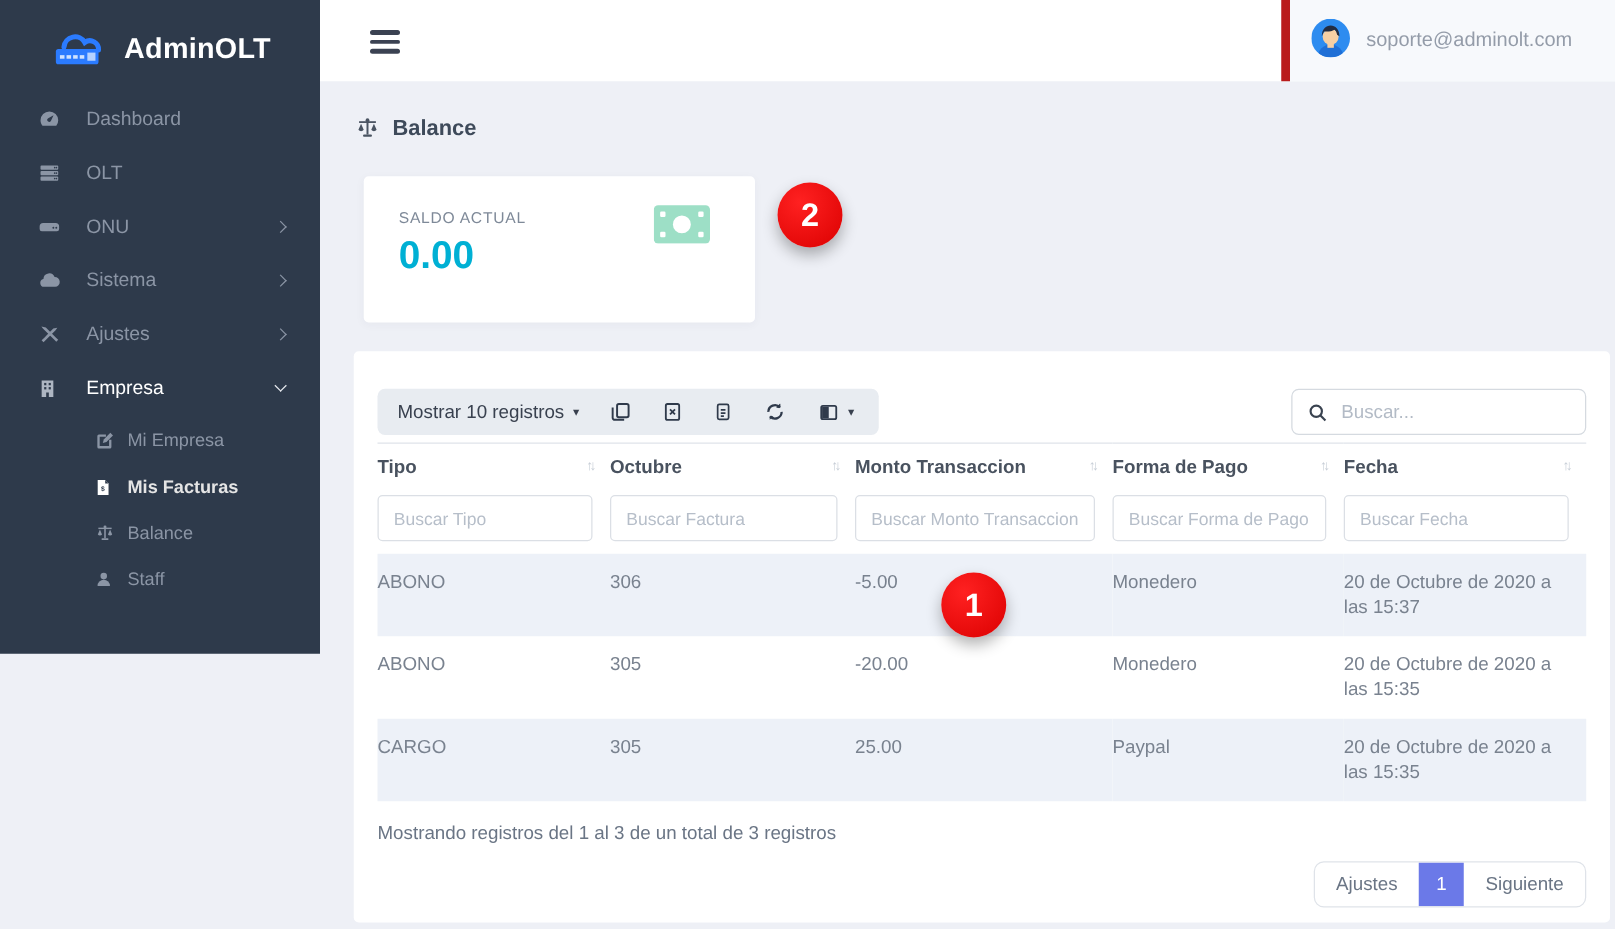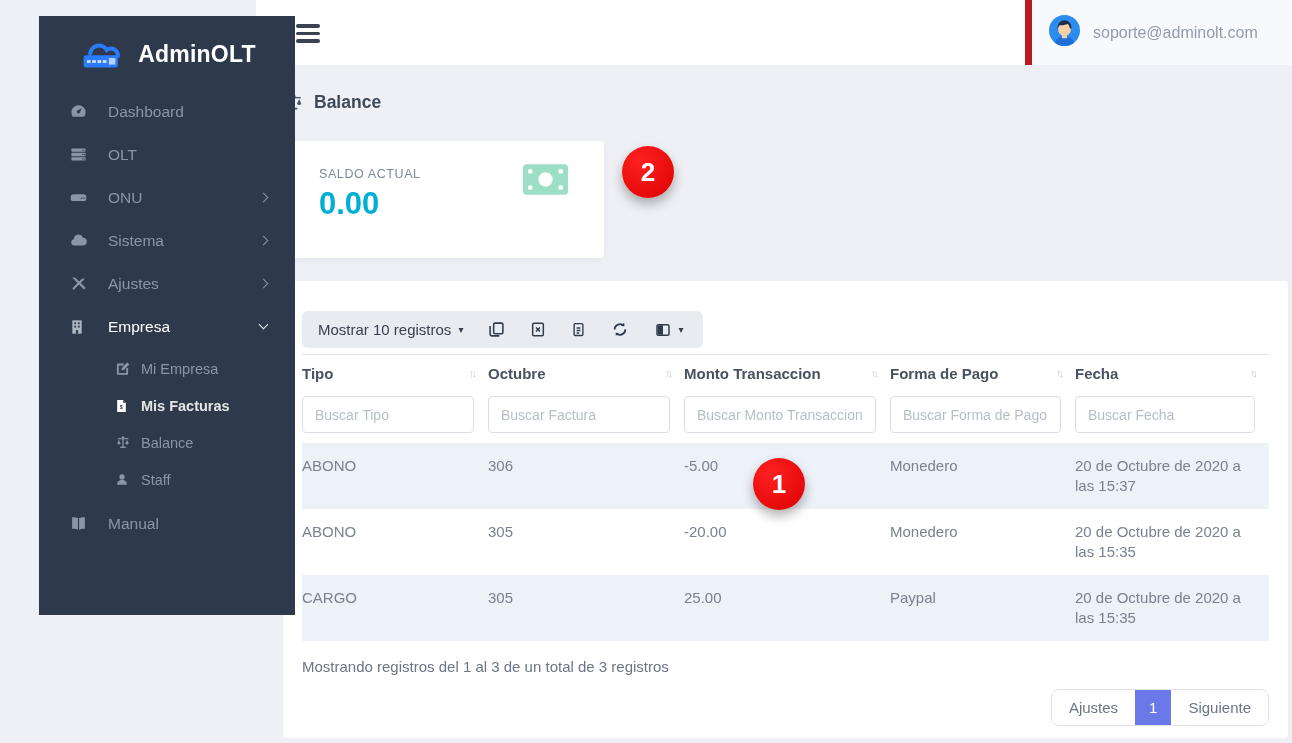--- a/index.html
+++ b/index.html
@@ -1,21 +1,21 @@
 <!DOCTYPE html>
 <html><head>
 <meta charset="utf-8">
 <style>
   * { margin:0; padding:0; box-sizing:border-box; }
   html,body { width:1292px; height:743px; overflow:hidden;
     font-family:"Liberation Sans", sans-serif; background:#eef0f6; }
 
   
-  .sidebar { position:absolute; left:0; top:16px; width:256px; height:599px;
-    background:#2e3a4b; z-index:30;margin-left:39px; }
+  .sidebar { position:absolute; left:0; top:0; width:256px; height:523px;
+    background:#2e3a4b; z-index:30; }
   .logo { height:70px; display:flex; align-items:center; justify-content:center;
     padding-top:6px; }
   .logo-text { color:#fff; font-size:23px; font-weight:bold; margin-left:8px;
     letter-spacing:.2px; }
   .menu { padding-top:4px; }
   .m-item { position:relative; height:43px; display:flex; align-items:center;
     padding-left:30px; color:#8b95a5; cursor:pointer; }
   .m-item .ic { width:22px; height:18px; margin-right:17px; display:flex;
     align-items:center; color:#8b95a5; }
   .m-item .lbl { font-size:15.5px; }
@@ -252,29 +252,20 @@
         <span class="ic">
           <svg width="14" height="15" viewBox="0 0 24 24">
               <circle cx="12" cy="7.5" r="4.5" fill="currentColor"></circle>
               <path d="M3.5 21a8.5 8.5 0 0 1 17 0z" fill="currentColor"></path>
             </svg>
         </span>
         <span class="lbl">Staff</span>
       </div>
     </div>
 
-    <div class="m-item">
-      <span class="ic">
-        <svg width="19" height="17" viewBox="0 0 24 24">
-            <path fill="currentColor" d="M12 5C10 3.6 7 3 3 3v16.5c4 0 7 .6 9 2 2-1.4 5-2 9-2V3c-4 0-7 .6-9 2z"></path>
-            <path d="M12 5v16.5" stroke="#2e3a4b" stroke-width="1.6"></path>
-          </svg>
-      </span>
-      <span class="lbl">Manual</span>
-    </div>
   </div>
 </div>
 
 <div class="topbar">
   <div class="burger">
       <i></i>
       <i></i>
       <i></i>
     </div>
   <div class="user-area">
@@ -368,20 +359,27 @@
               <path d="M6 21v-4.2h4.2" fill="currentColor" stroke-width="0"></path>
             </svg>
         </span>
         <span class="dt-btn">
           <svg width="18" height="16" viewBox="0 0 24 24">
               <rect x="3" y="4" width="18" height="16" rx="2" fill="none" stroke="currentColor" stroke-width="2.2"></rect>
               <path d="M4 5h8v14H4z" fill="currentColor"></path>
             </svg>
           <span class="caret">▾</span>
         </span>
+      </div>
+      <div class="dt-search">
+        <svg width="16" height="16" viewBox="0 0 24 24" fill="none" stroke="currentColor" stroke-width="2.6">
+            <circle cx="10.5" cy="10.5" r="6.8"></circle>
+            <path d="M15.6 15.6L21.5 21.5"></path>
+          </svg>
+        <input type="text" placeholder="Buscar..." style="">
       </div>
     </div>
 
     <table class="dt">
       <colgroup>
           <col class="c1">
           <col class="c2">
           <col class="c3">
           <col class="c4">
           <col class="c5">

